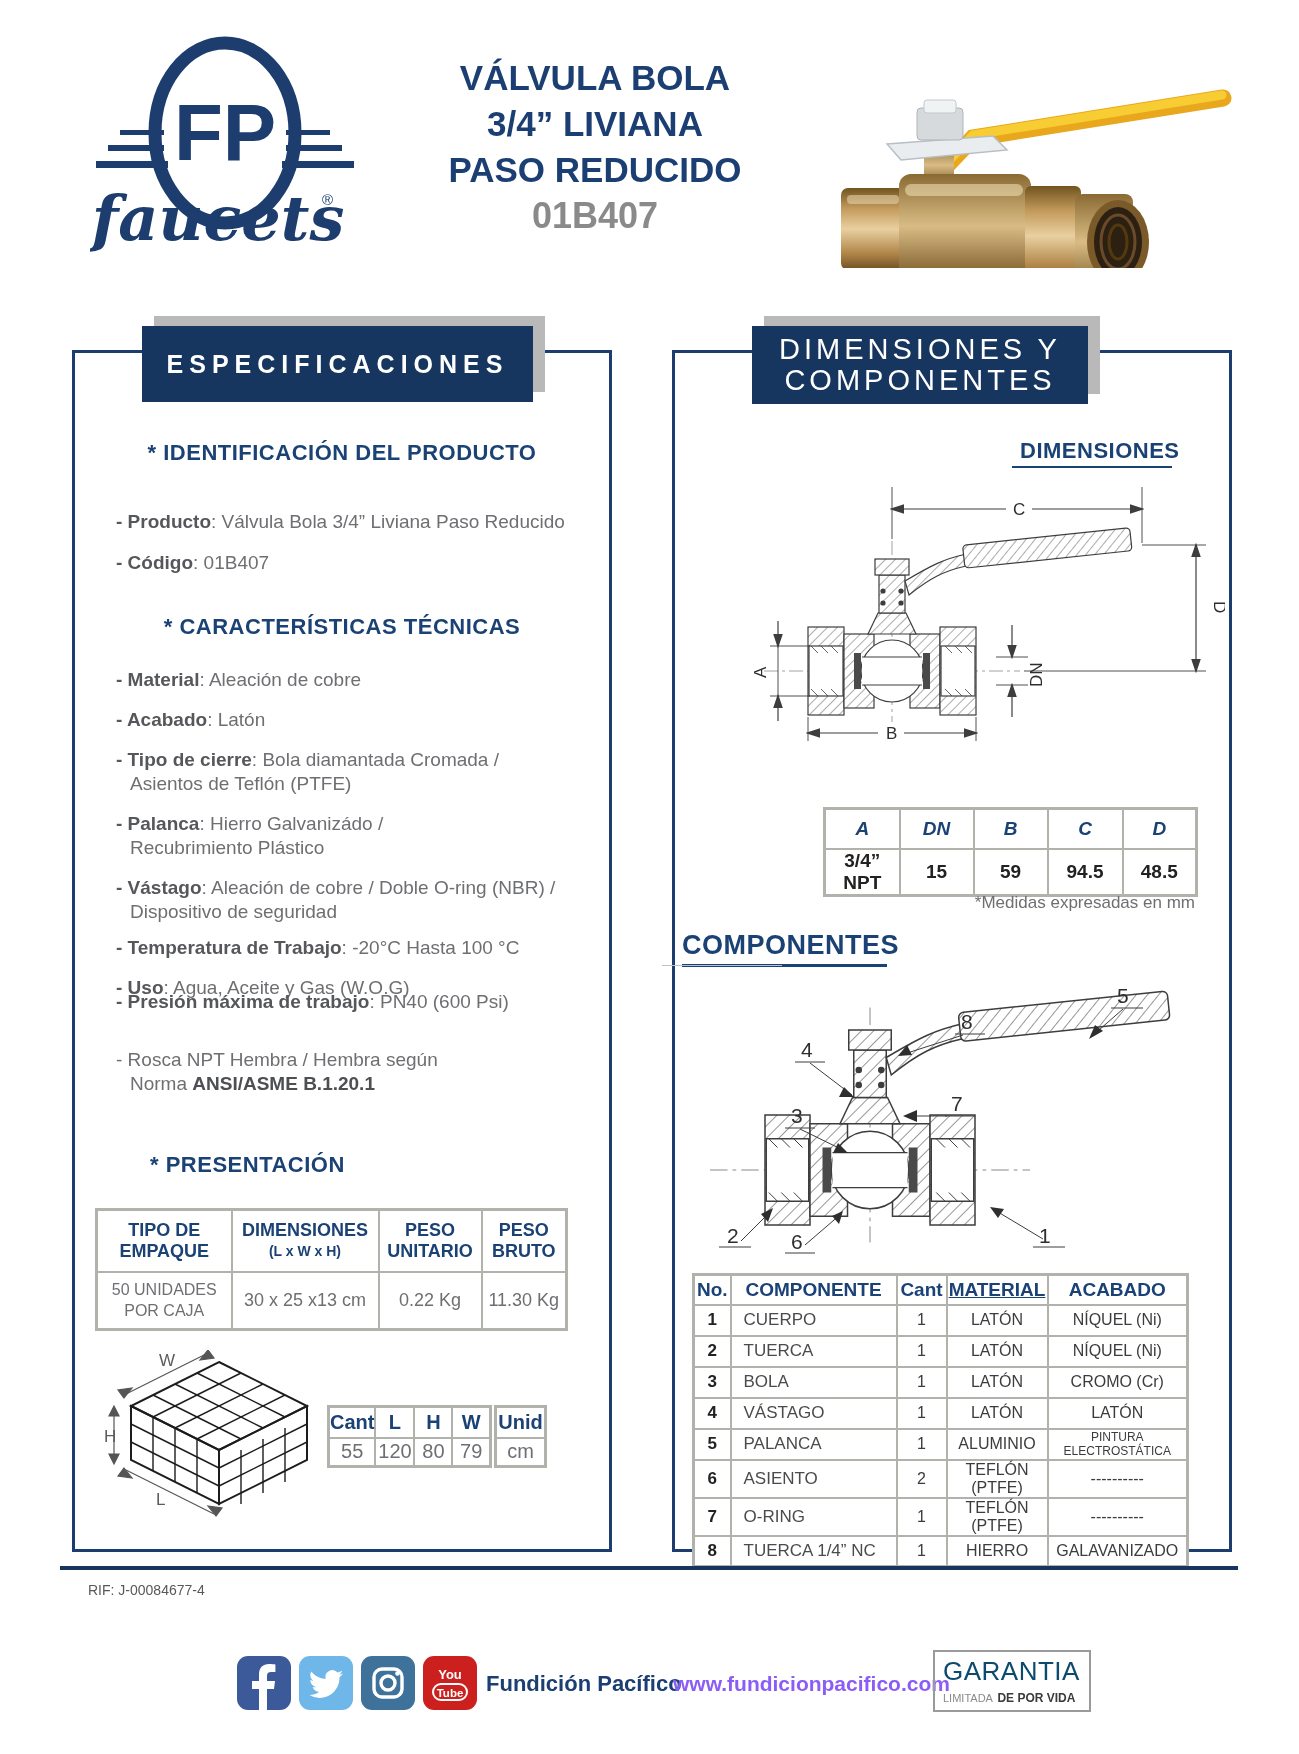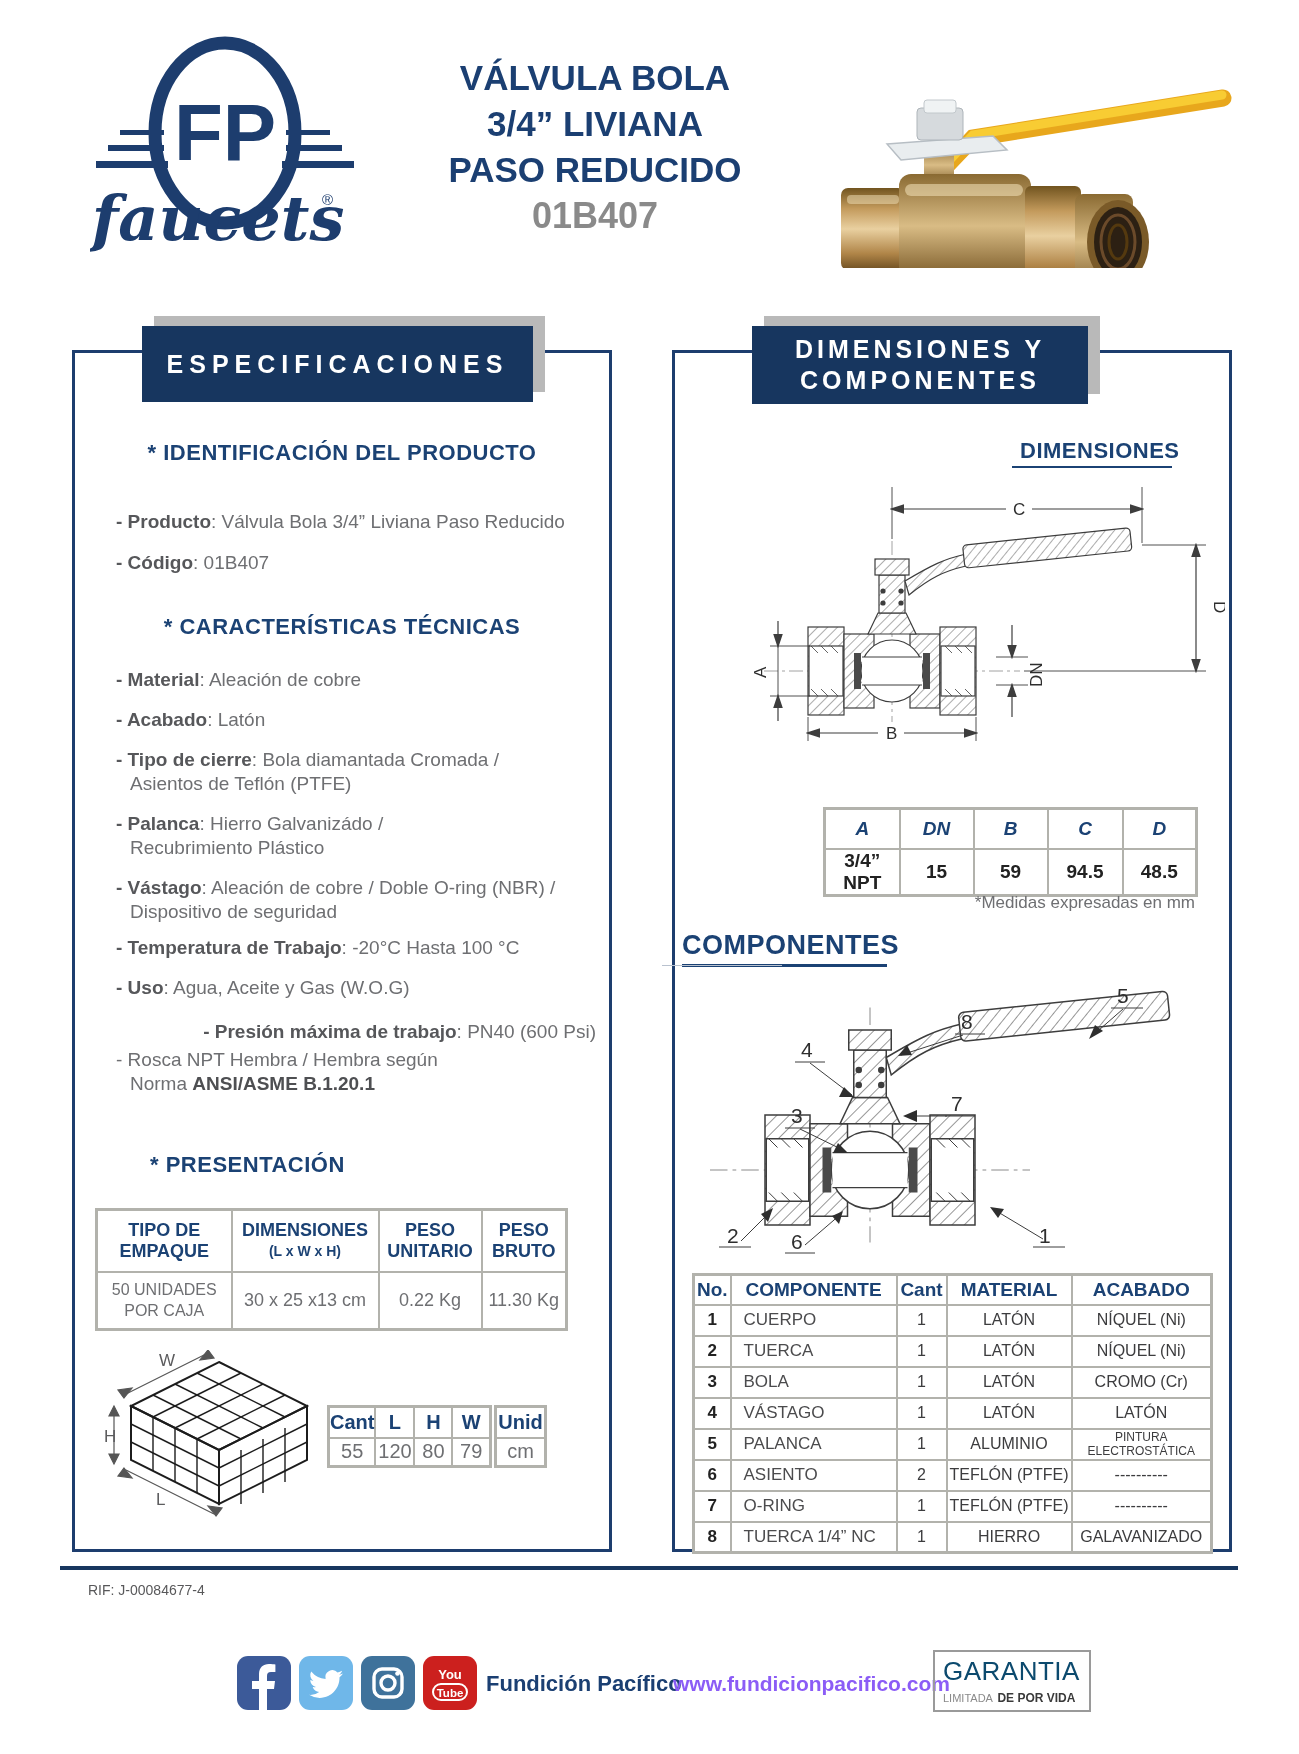--- a/index.html
+++ b/index.html
@@ -9,21 +9,21 @@
   *{box-sizing:border-box; margin:0; padding:0;}
   body{background:#e8e8e8; font-family:"Liberation Sans", sans-serif;}
   .page{position:relative; width:1299px; height:1754px; background:#fff; margin:0 auto; overflow:hidden;}
   .abs{position:absolute;}
 
   
   .panel{position:absolute; border:3px solid #1d3d6e; background:#fff;}
   .tab{position:absolute; background:var(--navy); color:#fff; display:flex; flex-direction:column;
        align-items:center; justify-content:center; box-shadow:12px -10px 0 #b9b9b9; z-index:5;}
   .tab .t1{font-weight:bold; letter-spacing:6px; font-size:25px;}
-  .tab .t2{font-weight:bold; letter-spacing:4px; font-size:25px; line-height:31px;}
+  .tab .t2{font-weight:normal; letter-spacing:4px; font-size:29px; line-height:31px;}
 
   .heading{color:var(--headblue); font-size:22px; font-weight:bold; letter-spacing:.5px;}
   .center{text-align:center;}
 
   .char-item{position:absolute; left:116px; width:480px; font-size:19px; color:var(--gray); line-height:24px;}
   .char-item b{color:var(--darkgray);}
   .char-item .l2{padding-left:14px;}
 
   
   table{border-collapse:collapse; background:#fff;}
@@ -167,21 +167,21 @@
   <div class="char-item" style="top:876px;">
     <b>- Vástago</b><span>: Aleación de cobre / Doble O-ring (NBR) /</span>
     <div class="l2">Dispositivo de seguridad</div>
   </div>
   <div class="char-item" style="top:936px;">
     <b>- Temperatura de Trabajo</b><span>:  -20°C Hasta 100 °C</span>
   </div>
   <div class="char-item" style="top:976px;">
     <b>- Uso</b><span>:  Agua, Aceite y Gas (W.O.G)</span>
   </div>
-  <div class="char-item" style="top:1020px;text-align:right;">
+  <div class="char-item" style="top:990px;">
     <b>- Presión máxima de trabajo</b><span>: PN40 (600 Psi)</span>
   </div>
   <div class="char-item" style="top:1048px;">
     <span>- Rosca NPT  Hembra / Hembra según</span>
     <div class="l2"><span>Norma </span><b style="color:#4e4f52;">ANSI/ASME B.1.20.1</b></div>
   </div>
 
   <div class="abs heading" style="left:150px; top:1152px;">* PRESENTACIÓN</div>
 
   <table class="gtbl ptable abs" style="left:95px; top:1208px;">
@@ -440,21 +440,21 @@
       <polygon points="335,232 343,243 349,234" fill="#2e2e2e"></polygon>
     </g>
   </svg>
 
   <table class="gtbl comptbl abs" style="left:692px; top:1273px;">
     <tbody>
         <tr>
       <th style="width:37px;">No.</th>
       <th style="width:166px;">COMPONENTE</th>
       <th style="width:50px;">Cant</th>
-      <th style="width:125px;">MATERIAL</th>
+      <th style="width:101px;text-decoration:underline;">MATERIAL</th>
       <th style="width:140px;">ACABADO</th>
     </tr>
     <tr>
       <td class="no">1</td>
       <td class="cname">CUERPO</td>
       <td>1</td>
       <td>LATÓN</td>
       <td>NÍQUEL (Ni)</td>
     </tr>
     <tr>

